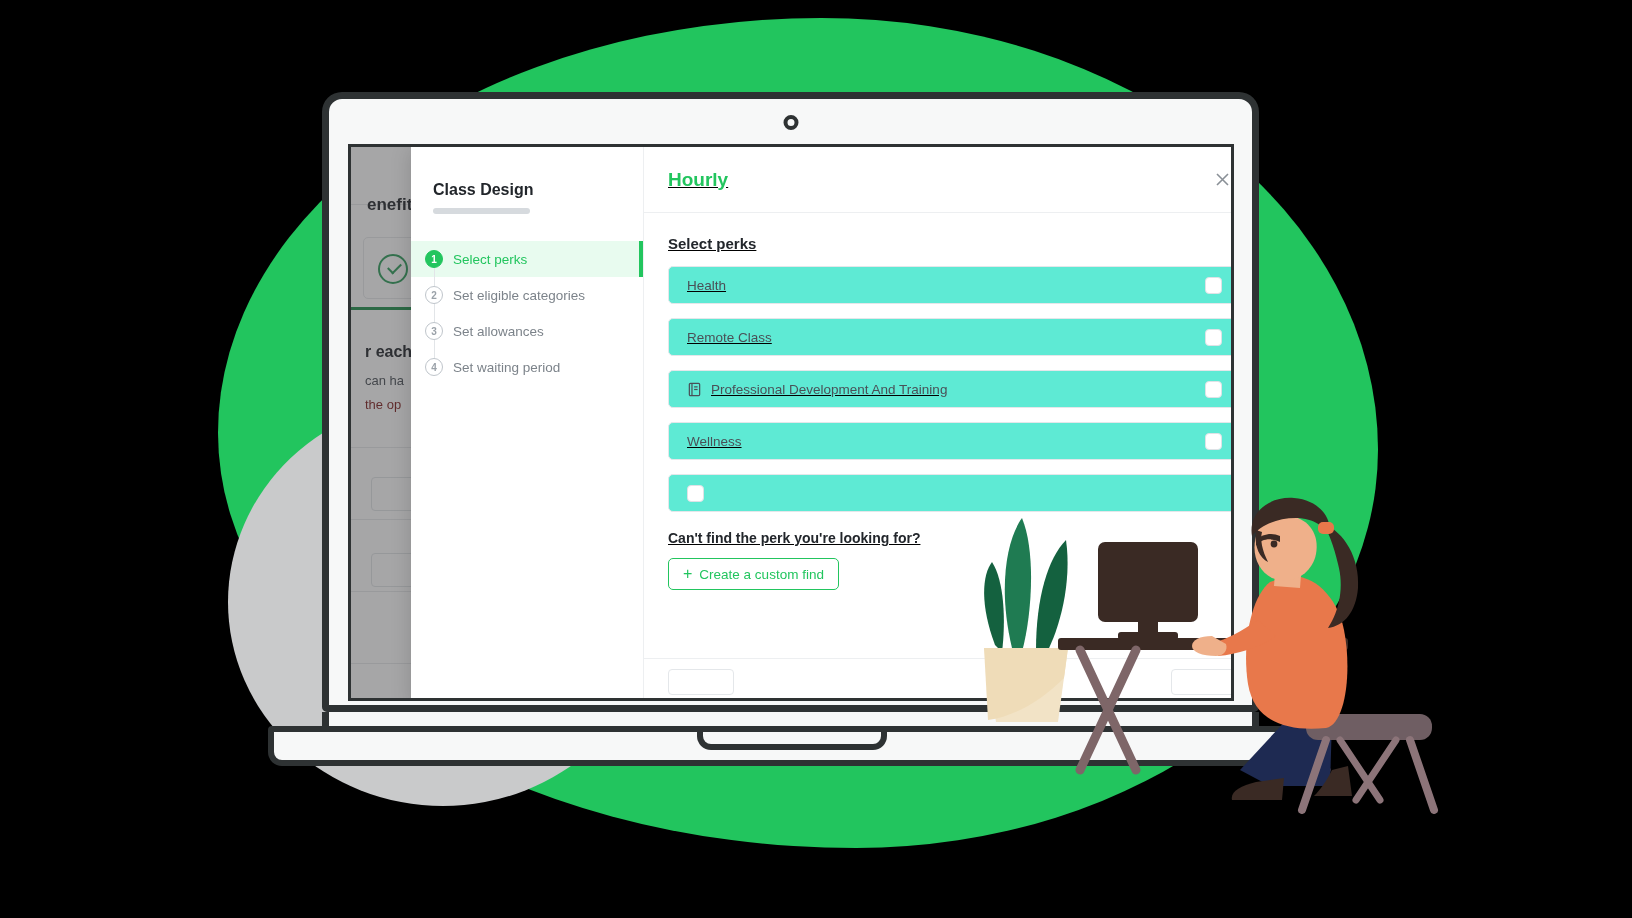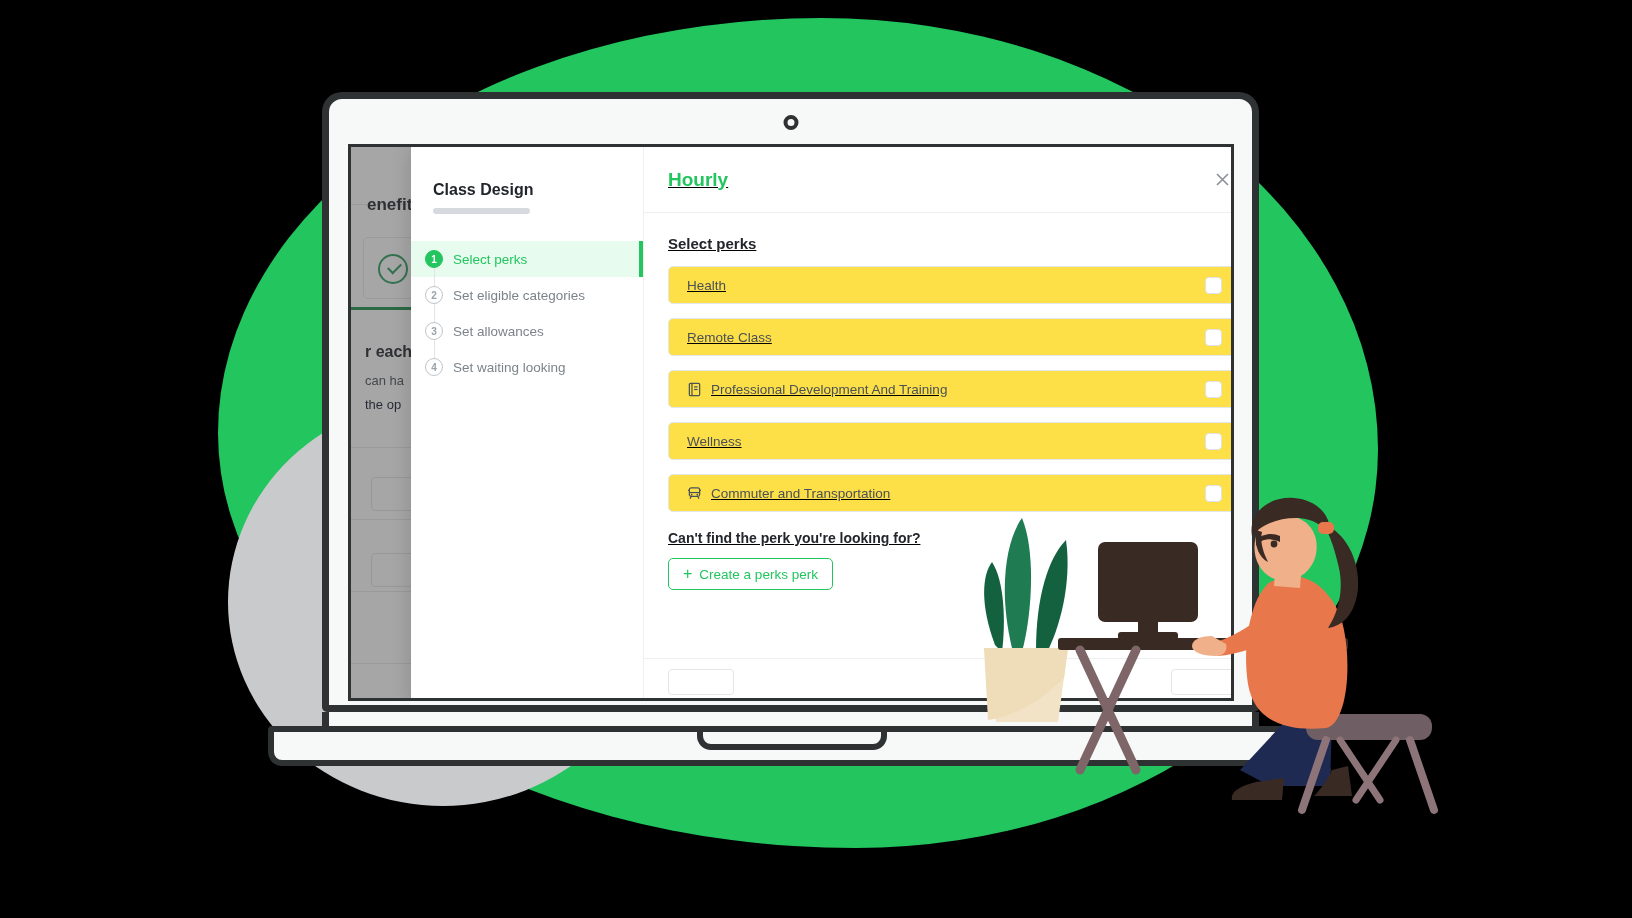--- a/index.html
+++ b/index.html
@@ -109,21 +109,21 @@
   .app-h2 {
     position: absolute; left: 14px; top: 196px;
     font-size: 16px; font-weight: bold; color: #22262B; white-space: nowrap;
   }
   .app-p1 {
     position: absolute; left: 14px; top: 226px;
     font-size: 13px; color: #4A5057; white-space: nowrap;
   }
   .app-p2 {
     position: absolute; left: 14px; top: 250px;
-    font-size: 13px; color: #0f172a; white-space: nowrap;
+    font-size: 13px; color: #7f1d1d; white-space: nowrap;
   }
   .app-grid-row {
     position: absolute; left: 0; width: 100%; height: 1px; background: #E7E9EB;
   }
   .app-grid-col {
     position: absolute; top: 160px; width: 1px; bottom: 0; background: #E7E9EB;
   }
   .app-block {
     position: absolute; background: #FFFFFF;
     border: 1px solid #E2E5E8; border-radius: 4px;
@@ -190,21 +190,21 @@
     width: 26px; height: 26px; display: flex; align-items: center; justify-content: center;
     color: #8A9097; font-size: 19px; cursor: pointer; line-height: 1;
   }
   .panel-body { flex: 1; padding: 22px 24px 0 24px; overflow: hidden; }
   .section-title { font-size: 15px; font-weight: bold; color: #22262B; margin-bottom: 14px; }
 
   .perk-row {
     height: 38px; margin-bottom: 14px;
     border: 1px solid #E4E7EA; border-radius: 5px;
     display: flex; align-items: center; padding: 0 14px 0 18px;
-    background: #fde047;
+    background: #5eead4;
   }
   .perk-left { display: flex; align-items: center; gap: 9px; flex: 1; }
   .perk-label { font-size: 13.5px; color: #4A5057; }
   .perk-icon { width: 15px; height: 15px; color: #4A5057; display: block; }
   .perk-check {
     width: 17px; height: 17px; border-radius: 4px;
     border: 1.5px solid #DEE2E6; background: #FFFFFF;
   }
 
   .cant-find { font-size: 14px; font-weight: bold; color: #22262B; margin: 18px 0 12px 0; }
@@ -288,21 +288,21 @@
               <div class="step">
                 <span class="step-num">2</span>
                 <span class="step-label">Set eligible categories</span>
               </div>
               <div class="step">
                 <span class="step-num">3</span>
                 <span class="step-label">Set allowances</span>
               </div>
               <div class="step">
                 <span class="step-num">4</span>
-                <span class="step-label">Set waiting looking</span>
+                <span class="step-label">Set waiting period</span>
               </div>
             </div>
           </div>
 
           <div class="panel">
             <div class="panel-head">
               <div class="panel-title">Hourly</div>
               <div class="close-x">
                 <svg width="15" height="15" viewBox="0 0 15 15" aria-hidden="true">
                   <path d="M2 2 L13 13 M13 2 L2 13" stroke="#8A9097" stroke-width="1.6" fill="none"></path>
@@ -343,43 +343,28 @@
               </div>
 
               <div class="perk-row">
                 <span class="perk-left">
                   <span class="perk-label">Wellness</span>
                 </span>
                 <span class="perk-check"></span>
               </div>
 
               <div class="perk-row">
-                <span class="perk-left">
-                  <span class="perk-icon">
-                    <svg width="15" height="15" viewBox="0 0 16 16" aria-hidden="true">
-                      <rect x="2.5" y="2" width="11" height="9" rx="2" fill="none" stroke="#4A5057" stroke-width="1.3"></rect>
-                      <line x1="2.5" y1="7" x2="13.5" y2="7" stroke="#4A5057" stroke-width="1.3"></line>
-                      <line x1="1.2" y1="4.6" x2="2.5" y2="4.6" stroke="#4A5057" stroke-width="1.3"></line>
-                      <line x1="13.5" y1="4.6" x2="14.8" y2="4.6" stroke="#4A5057" stroke-width="1.3"></line>
-                      <circle cx="5" cy="9.2" r="0.9" fill="#4A5057"></circle>
-                      <circle cx="11" cy="9.2" r="0.9" fill="#4A5057"></circle>
-                      <line x1="4.6" y1="11" x2="3.2" y2="13.6" stroke="#4A5057" stroke-width="1.3"></line>
-                      <line x1="11.4" y1="11" x2="12.8" y2="13.6" stroke="#4A5057" stroke-width="1.3"></line>
-                    </svg>
-                  </span>
-                  <span class="perk-label">Commuter and Transportation</span>
-                </span>
                 <span class="perk-check"></span>
               </div>
 
               <div class="cant-find">Can't find the perk you're looking for?</div>
 
               <button class="custom-btn">
                 <span class="plus">+</span>
-                <span>Create a perks perk</span>
+                <span>Create a custom find</span>
               </button>
             </div>
 
             <div class="panel-foot">
               <span class="ghost-btn"></span>
               <span class="ghost-btn"></span>
             </div>
           </div>
 
         </div>

